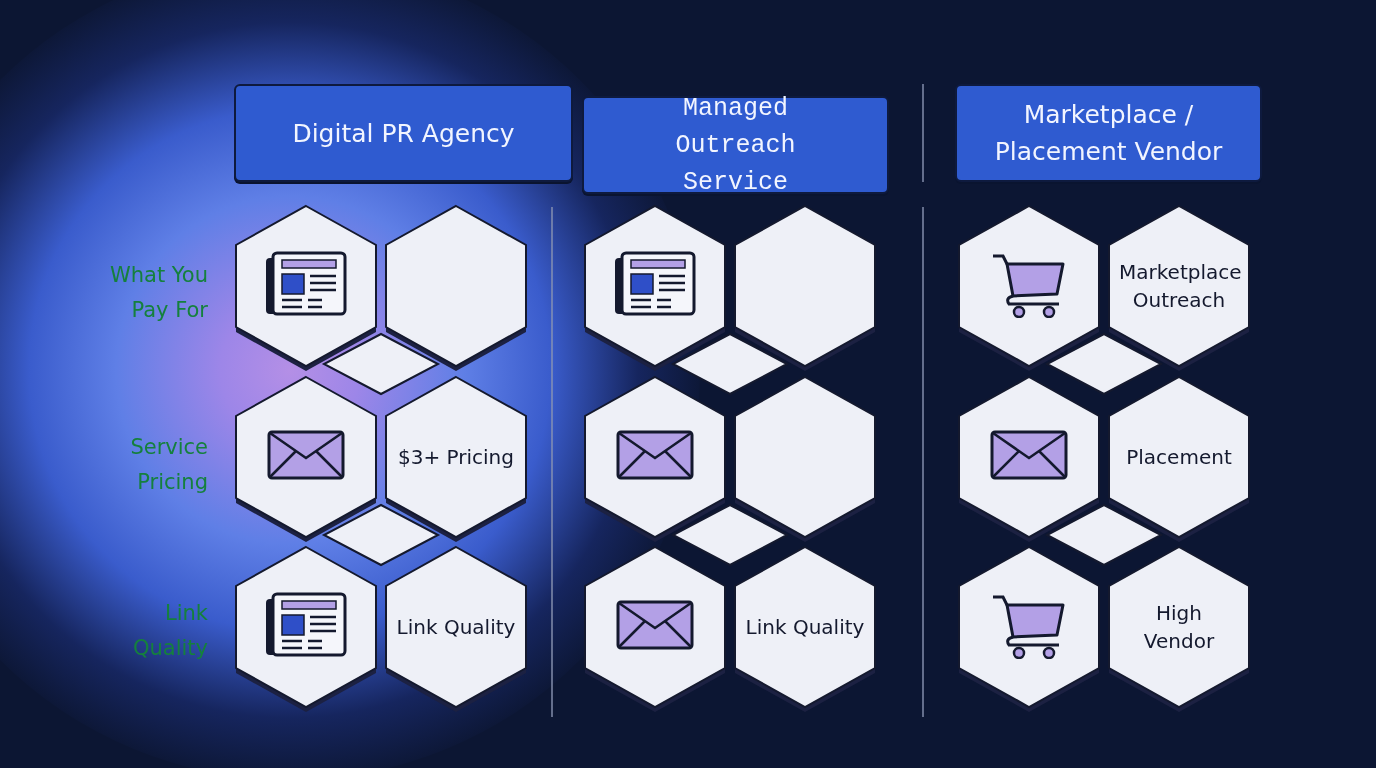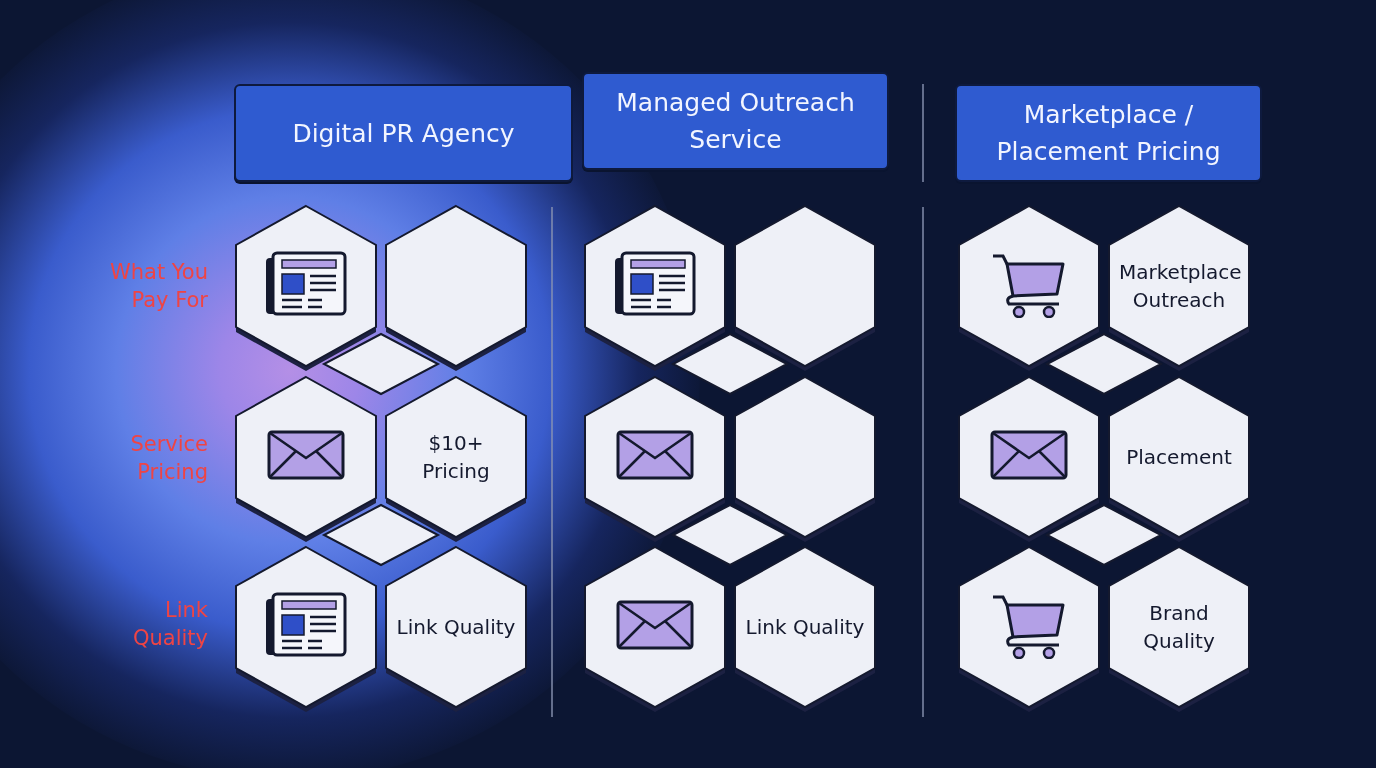--- a/index.html
+++ b/index.html
@@ -16,21 +16,21 @@
   .divider { position:absolute; width:2px; background:#8a94b2; opacity:0.7; }
   .header {
     position:absolute; height:98px; box-sizing:border-box;
     background:#2f5bd0; border:2px solid #0e1a3e; border-radius:6px;
     color:#f2f5ff; font-size:25px; line-height:37px; text-align:center;
     display:flex; align-items:center; justify-content:center;
     box-shadow: 0 2px 0 #0a1430;
   }
   .rowlabel {
     position:absolute; right:1168px; width:160px; text-align:right;
-    color:#ef4444; font-size:21px; line-height:28px;
+    color:#15803d; font-size:21px; line-height:35px;
   }
   .hex {
     position:absolute; width:144px; height:164px;
   }
   .hex svg.shape { position:absolute; left:0; top:0; }
   .hex .txt {
     position:absolute; left:0; right:0; top:50%; transform:translateY(-50%);
     text-align:center; color:#14192e; font-size:20px; line-height:28px;
   }
   .hex .ico { position:absolute; left:50%; top:50%; transform:translate(-50%,-50%); }
@@ -42,25 +42,25 @@
 <div class="glow"></div>
 
 <div class="divider" style="left:551px; top:84px; height:98px;"></div>
 <div class="divider" style="left:551px; top:207px; height:510px;"></div>
 <div class="divider" style="left:922px; top:84px; height:98px;"></div>
 <div class="divider" style="left:922px; top:207px; height:510px;"></div>
 
 <div class="header" style="left:234px; top:84px; width:339px;">
     <span>Digital PR Agency</span>
   </div>
-<div class="header" style="left:582px; top:72px; width:307px;">
+<div class="header" style="left:582px; top:96px; width:307px;font-family:Liberation Mono, monospace;">
     <span style="display:block;width:240px;">Managed Outreach Service</span>
   </div>
 <div class="header" style="left:955px; top:84px; width:307px;">
-    <span style="display:block;width:240px;">Marketplace / Placement Pricing</span>
+    <span style="display:block;width:240px;">Marketplace / Placement Vendor</span>
   </div>
 
 <div class="rowlabel" style="top:258px;"><span style="display:inline-block;width:110px;">What You Pay For</span></div>
 <div class="rowlabel" style="top:430px;"><span style="display:inline-block;width:90px;">Service Pricing</span></div>
 <div class="rowlabel" style="top:596px;"><span style="display:inline-block;width:90px;">Link Quality</span></div>
 
 <div id="grid">
     <div class="diamond" style="left: 1044px; top: 502px;"><svg width="120" height="66">
         <path d="M60,3 L117,33 L60,63 L3,33 Z" fill="#eef0f7" stroke="#14192e" stroke-width="2"></path>
       </svg></div>
@@ -116,21 +116,21 @@
           <polyline points="3,3 39,28 75,3" fill="none" stroke="#14192e" stroke-width="2.5"></polyline>
           <line x1="3" y1="47" x2="29" y2="21" stroke="#14192e" stroke-width="2.5"></line>
           <line x1="75" y1="47" x2="49" y2="21" stroke="#14192e" stroke-width="2.5"></line>
         </svg></span>
     </div>
     <div class="hex" style="left: 384px; top: 375px;">
       <svg class="shape" width="144" height="170">
         <path d="M72,2 L142,41 L142,123 L72,162 L2,123 L2,41 Z" transform="translate(0,5)" fill="#1c2142"></path>
         <path d="M72,2 L142,41 L142,123 L72,162 L2,123 L2,41 Z" fill="#eef0f7" stroke="#14192e" stroke-width="2"></path>
       </svg>
-      <div class="txt" style="padding:0 12px;">$10+ Pricing</div>
+      <div class="txt" style="padding:0 12px;">$3+ Pricing</div>
     </div>
     <div class="hex" style="left: 234px; top: 545px;">
       <svg class="shape" width="144" height="170">
         <path d="M72,2 L142,41 L142,123 L72,162 L2,123 L2,41 Z" transform="translate(0,5)" fill="#1c2142"></path>
         <path d="M72,2 L142,41 L142,123 L72,162 L2,123 L2,41 Z" fill="#eef0f7" stroke="#14192e" stroke-width="2"></path>
       </svg>
       <span class="ico"><svg width="84" height="68" viewBox="0 0 84 68">
           <rect x="2" y="8" width="14" height="56" rx="4" fill="#14192e"></rect>
           <rect x="9" y="3" width="72" height="61" rx="4" fill="#f5f6fb" stroke="#14192e" stroke-width="3"></rect>
           <rect x="18" y="10" width="54" height="8" fill="#b3a0e6" stroke="#14192e" stroke-width="1.5"></rect>
@@ -267,15 +267,15 @@
           <path d="M22,46 Q14,48 18,54 L68,54" fill="none" stroke="#14192e" stroke-width="3"></path>
           <circle cx="28" cy="62" r="5" fill="#b3a0e6" stroke="#14192e" stroke-width="2.5"></circle>
           <circle cx="58" cy="62" r="5" fill="#b3a0e6" stroke="#14192e" stroke-width="2.5"></circle>
         </svg></span>
     </div>
     <div class="hex" style="left: 1107px; top: 545px;">
       <svg class="shape" width="144" height="170">
         <path d="M72,2 L142,41 L142,123 L72,162 L2,123 L2,41 Z" transform="translate(0,5)" fill="#1c2142"></path>
         <path d="M72,2 L142,41 L142,123 L72,162 L2,123 L2,41 Z" fill="#eef0f7" stroke="#14192e" stroke-width="2"></path>
       </svg>
-      <div class="txt" style="padding:0 12px;">Brand Quality</div>
+      <div class="txt" style="padding:0 12px;">High Vendor</div>
     </div>
   </div>
 
 </body></html>

